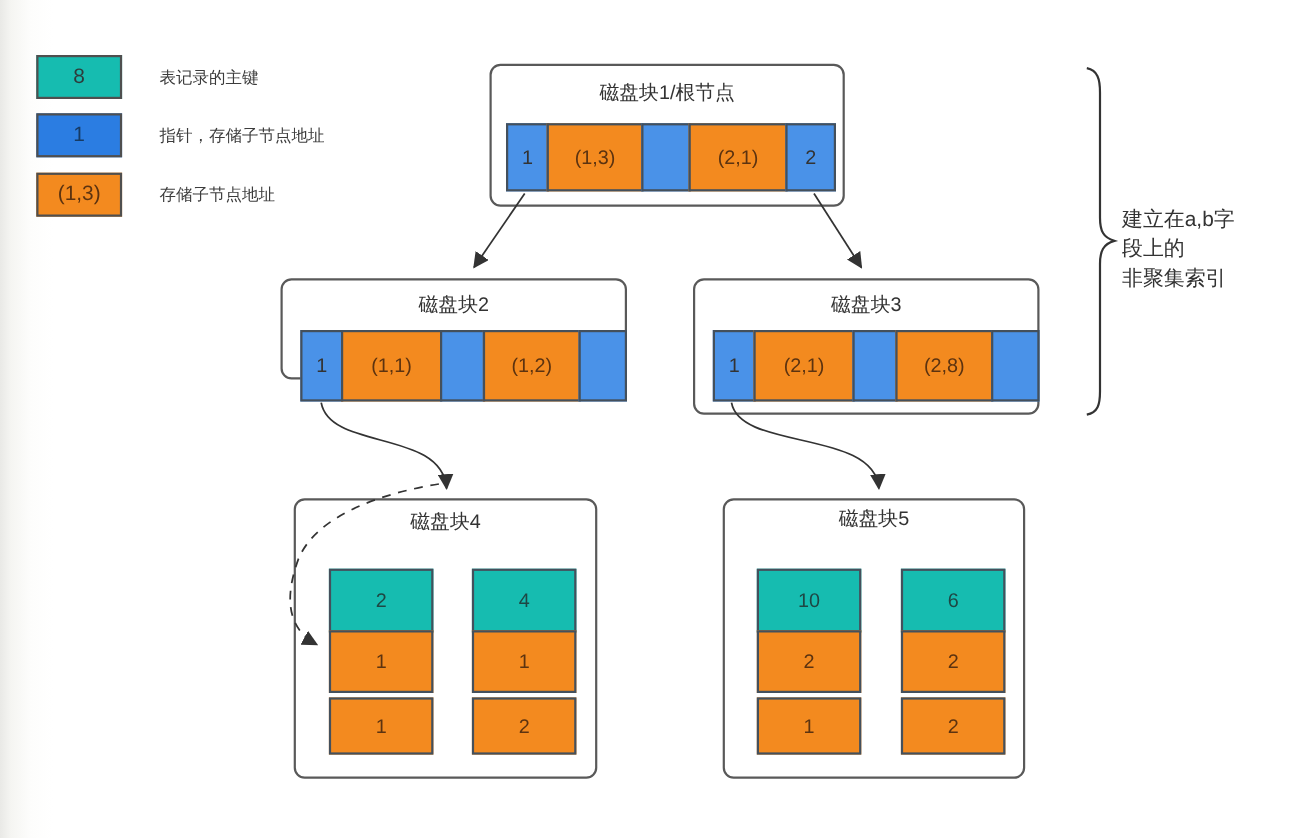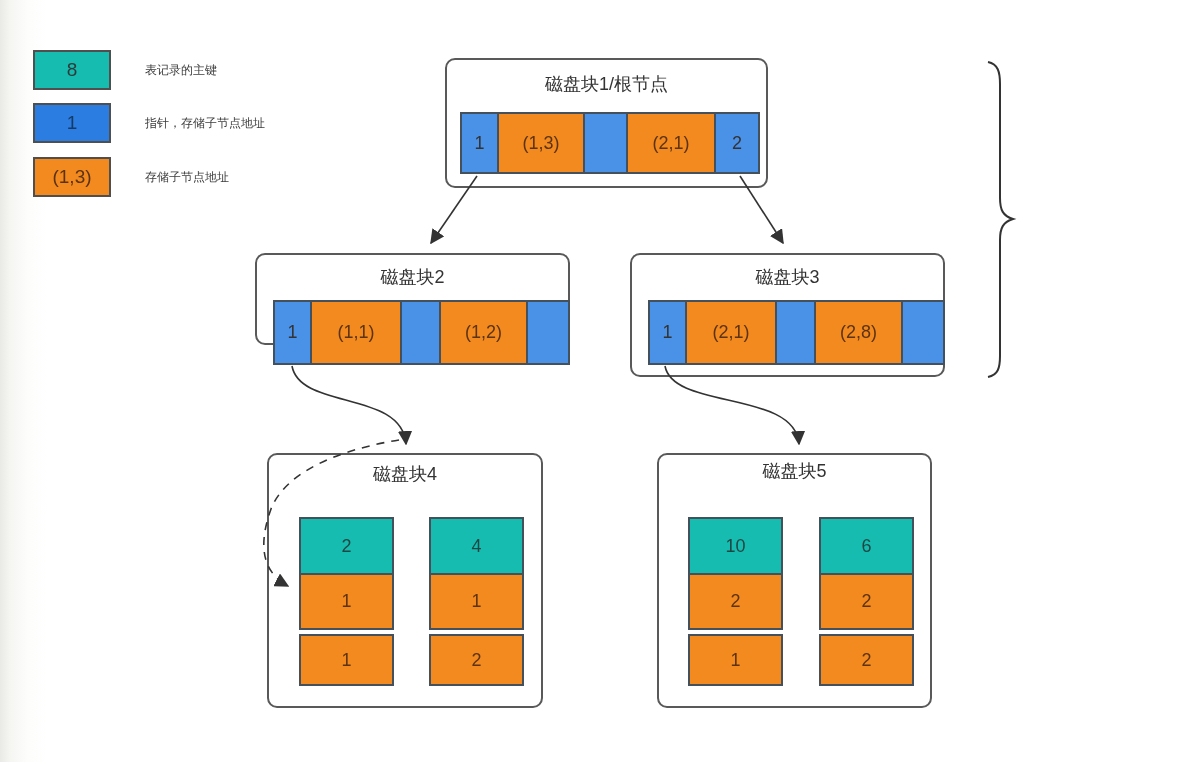--- a/index.html
+++ b/index.html
@@ -12,21 +12,21 @@
   
   .legend-row{ position:absolute; left:33px; display:flex; align-items:center; }
   .swatch{
     width:78px; height:40px; border:2px solid #4f4f4f;
     display:flex; align-items:center; justify-content:center;
     font-size:19px; color:#2e3b3b;
   }
   .sw-teal  { background:#16bcb0; }
   .sw-blue  { background:#2b7de2; color:#163a63; }
   .sw-orange{ background:#f38a1f; color:#5c3310; }
-  .legend-label{ margin-left:34px; font-size:12px; color:#3c3c3c; white-space:nowrap; }
+  .legend-label{ margin-left:34px; font-size:15px; color:#3c3c3c; white-space:nowrap; }
   
   .node{
     position:absolute; border:2px solid #595959; border-radius:10px; background:#fff;
   }
   .node-title{ text-align:center; font-size:18px; color:#333; }
   
   .cell-row{ position:absolute; display:flex; align-items:stretch; }
   .cell{
     border:2px solid #44505c; margin-left:-2px; height:100%;
     display:flex; align-items:center; justify-content:center;
@@ -130,20 +130,25 @@
       <div class="leaf-cell leaf-orange1">2</div>
       <div class="leaf-cell leaf-orange2">1</div>
     </div>
     <div class="leaf-col" style="left:160px">
       <div class="leaf-cell leaf-teal">6</div>
       <div class="leaf-cell leaf-orange1">2</div>
       <div class="leaf-cell leaf-orange2">2</div>
     </div>
   </div>
 
+  <div class="annotation">
+    <div>建立在a,b字</div>
+    <div>段上的</div>
+    <div>非聚集索引</div>
+  </div>
 
   <svg class="overlay" width="1188" height="762" viewBox="0 0 1188 762">
     <defs>
       <marker id="ah" viewBox="0 0 10 10" refX="9" refY="5" markerWidth="9" markerHeight="9" orient="auto-start-reverse">
         <path d="M0,0 L10,5 L0,10 z" fill="#333"></path>
       </marker>
     </defs>
 
     <path d="M477,176 L431,243" stroke="#333" stroke-width="1.6" fill="none" marker-end="url(#ah)"></path>
 

